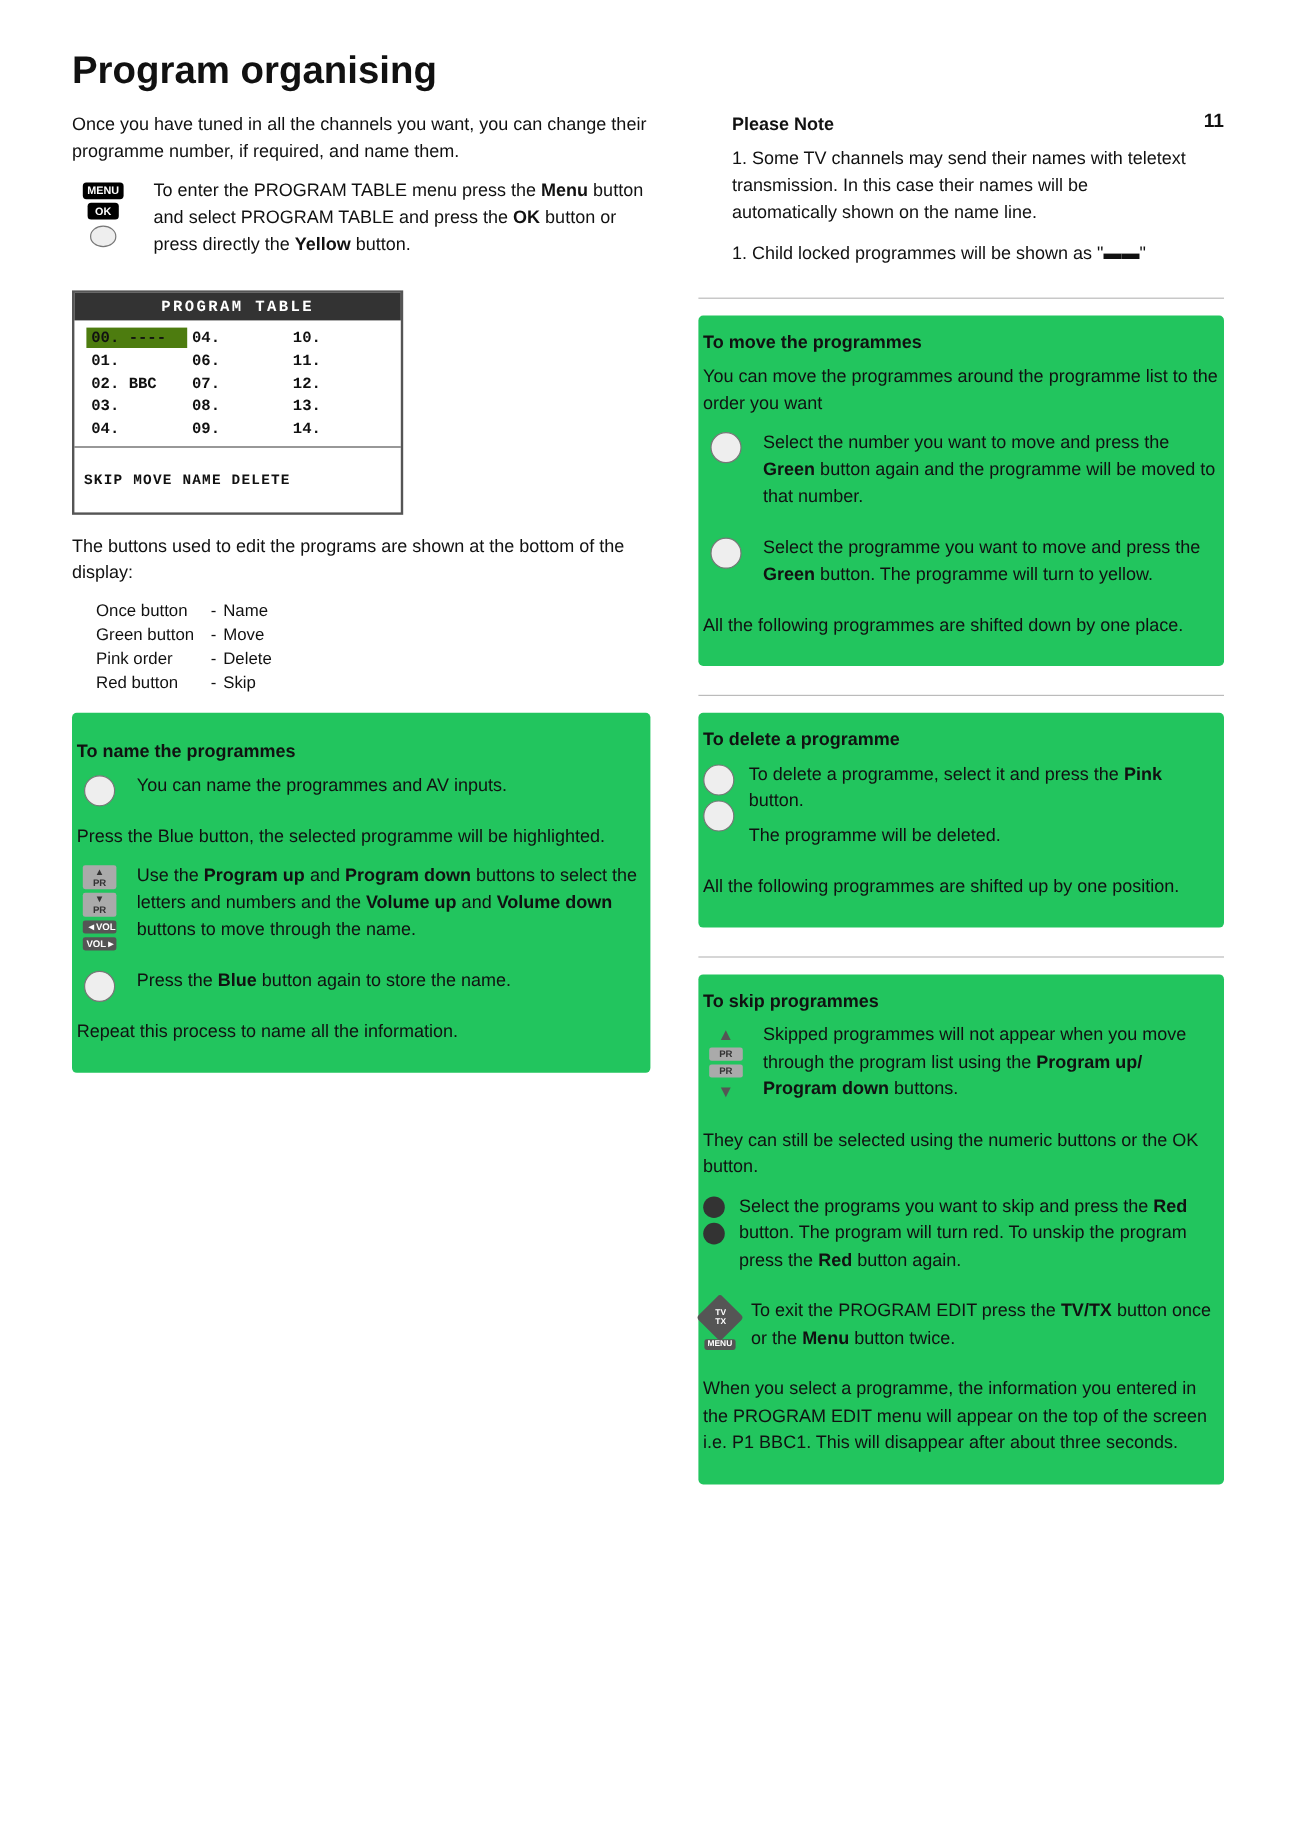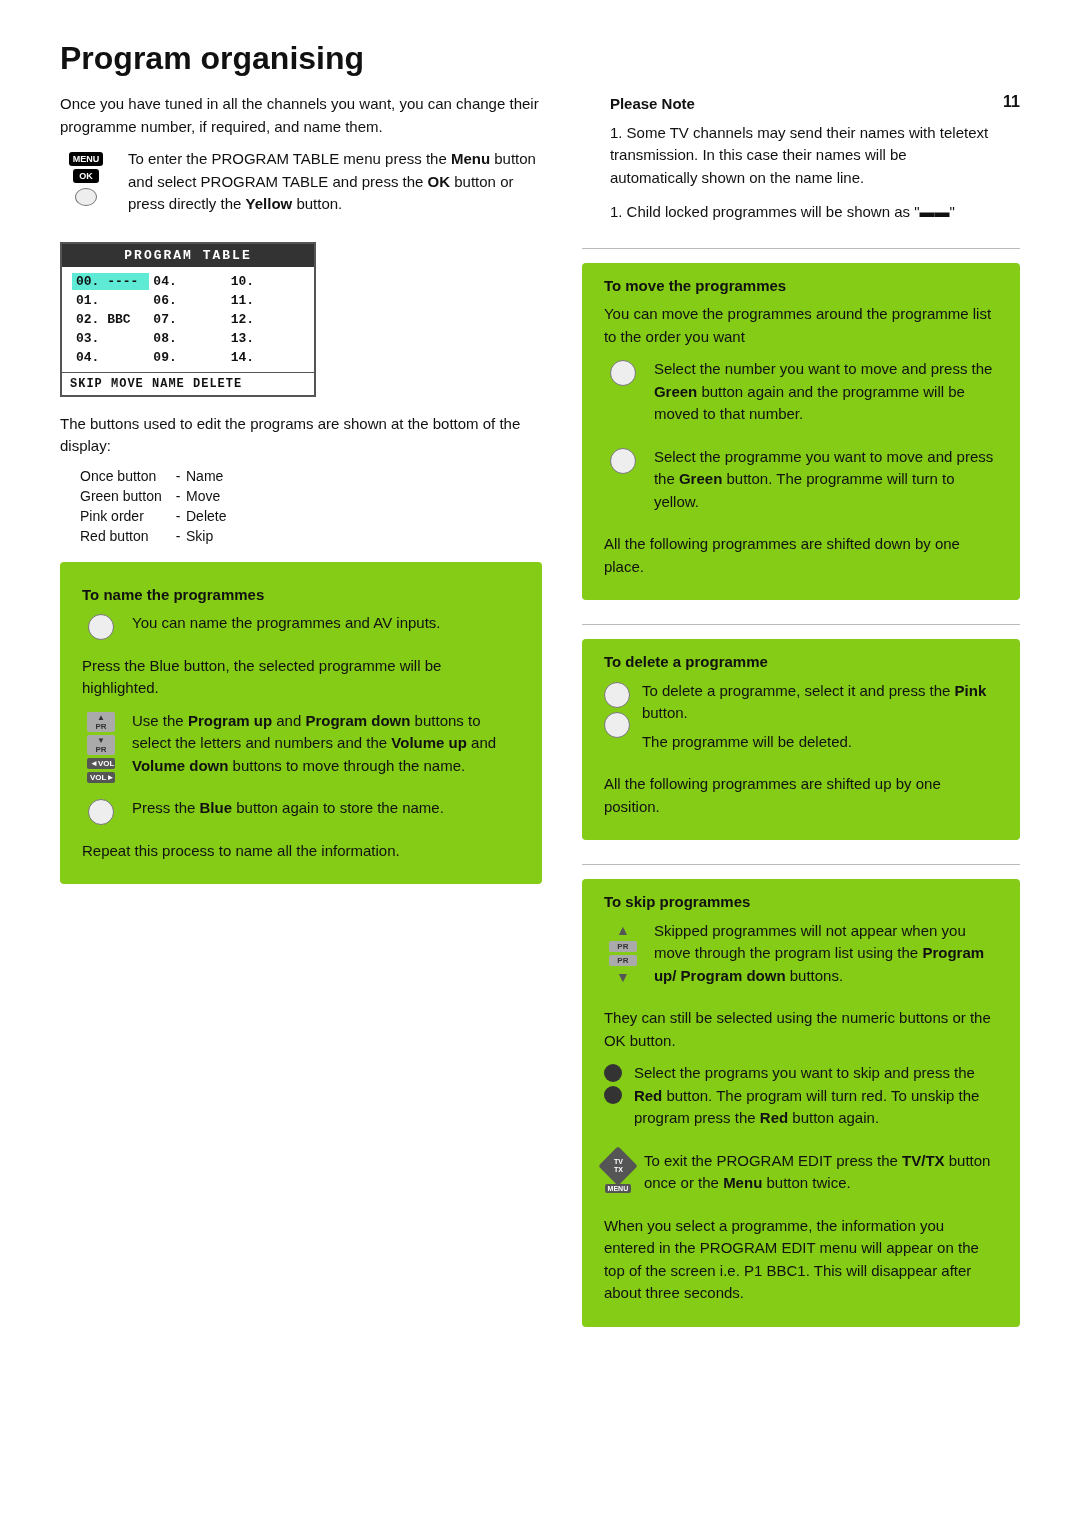--- a/index.html
+++ b/index.html
@@ -71,21 +71,21 @@
       border: 1.5px solid #777;
       display: flex;
       align-items: center;
       justify-content: center;
       margin: 2px auto;
     }
 
     
     .program-table-wrapper {
       border: 2px solid #555;
-      width: 256px;
+      width: 276px;
       margin: 12px 0 16px 0;
       font-family: 'Courier New', monospace;
       font-size: 13px;
     }
     .pt-header {
       background: #333;
       color: #fff;
       text-align: center;
       font-size: 13px;
       font-weight: bold;
@@ -94,23 +94,23 @@
       text-transform: uppercase;
     }
     .pt-body {
       padding: 6px 10px;
       display: grid;
       grid-template-columns: repeat(3, 1fr);
       gap: 2px 0;
       border-bottom: 1.5px solid #555;
     }
     .pt-cell { padding: 1px 4px; font-weight: bold; }
-    .pt-cell.highlighted { background: #5eead4; }
+    .pt-cell.highlighted { background: #4d7c0f; }
     .pt-footer {
-      padding: 4px 8px;
+      padding: 20px 8px;
       font-size: 12px;
       font-family: 'Courier New', monospace;
       letter-spacing: 1px;
       font-weight: bold;
     }
 
     
     .button-list {
       margin: 10px 0 18px 20px;
       display: grid;
@@ -179,22 +179,22 @@
       height: 18px;
       border-radius: 50%;
       background: #333;
     }
     .arrow-icon {
       font-size: 14px;
       color: #555;
     }
 
     .gray-bg-section {
-      background: #84cc16;
-      padding: 12px 22px;
+      background: #22c55e;
+      padding: 12px 4px;
       border-radius: 4px;
       margin-bottom: 24px;
     }
 
     .page-number {
       position: absolute;
       right: 60px;
       font-size: 15px;
       font-weight: bold;
     }

